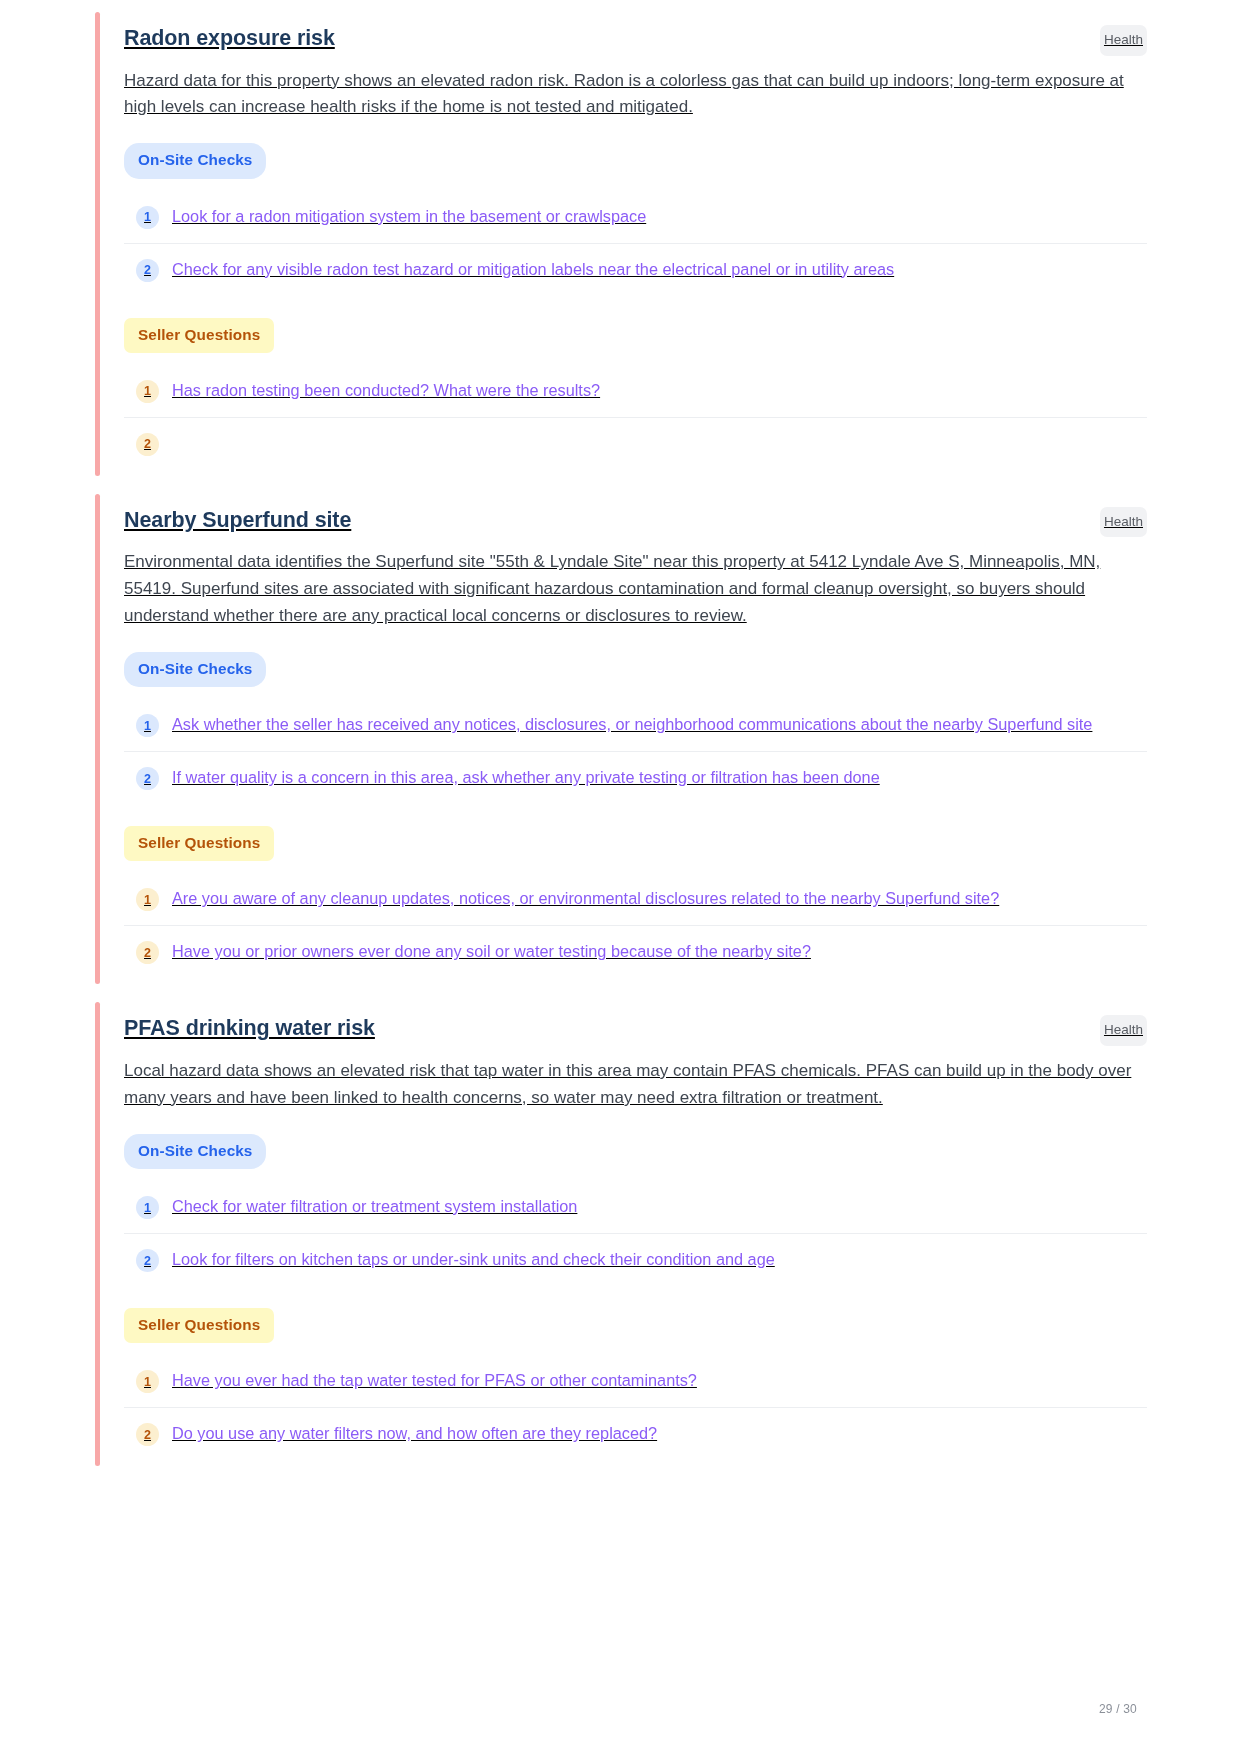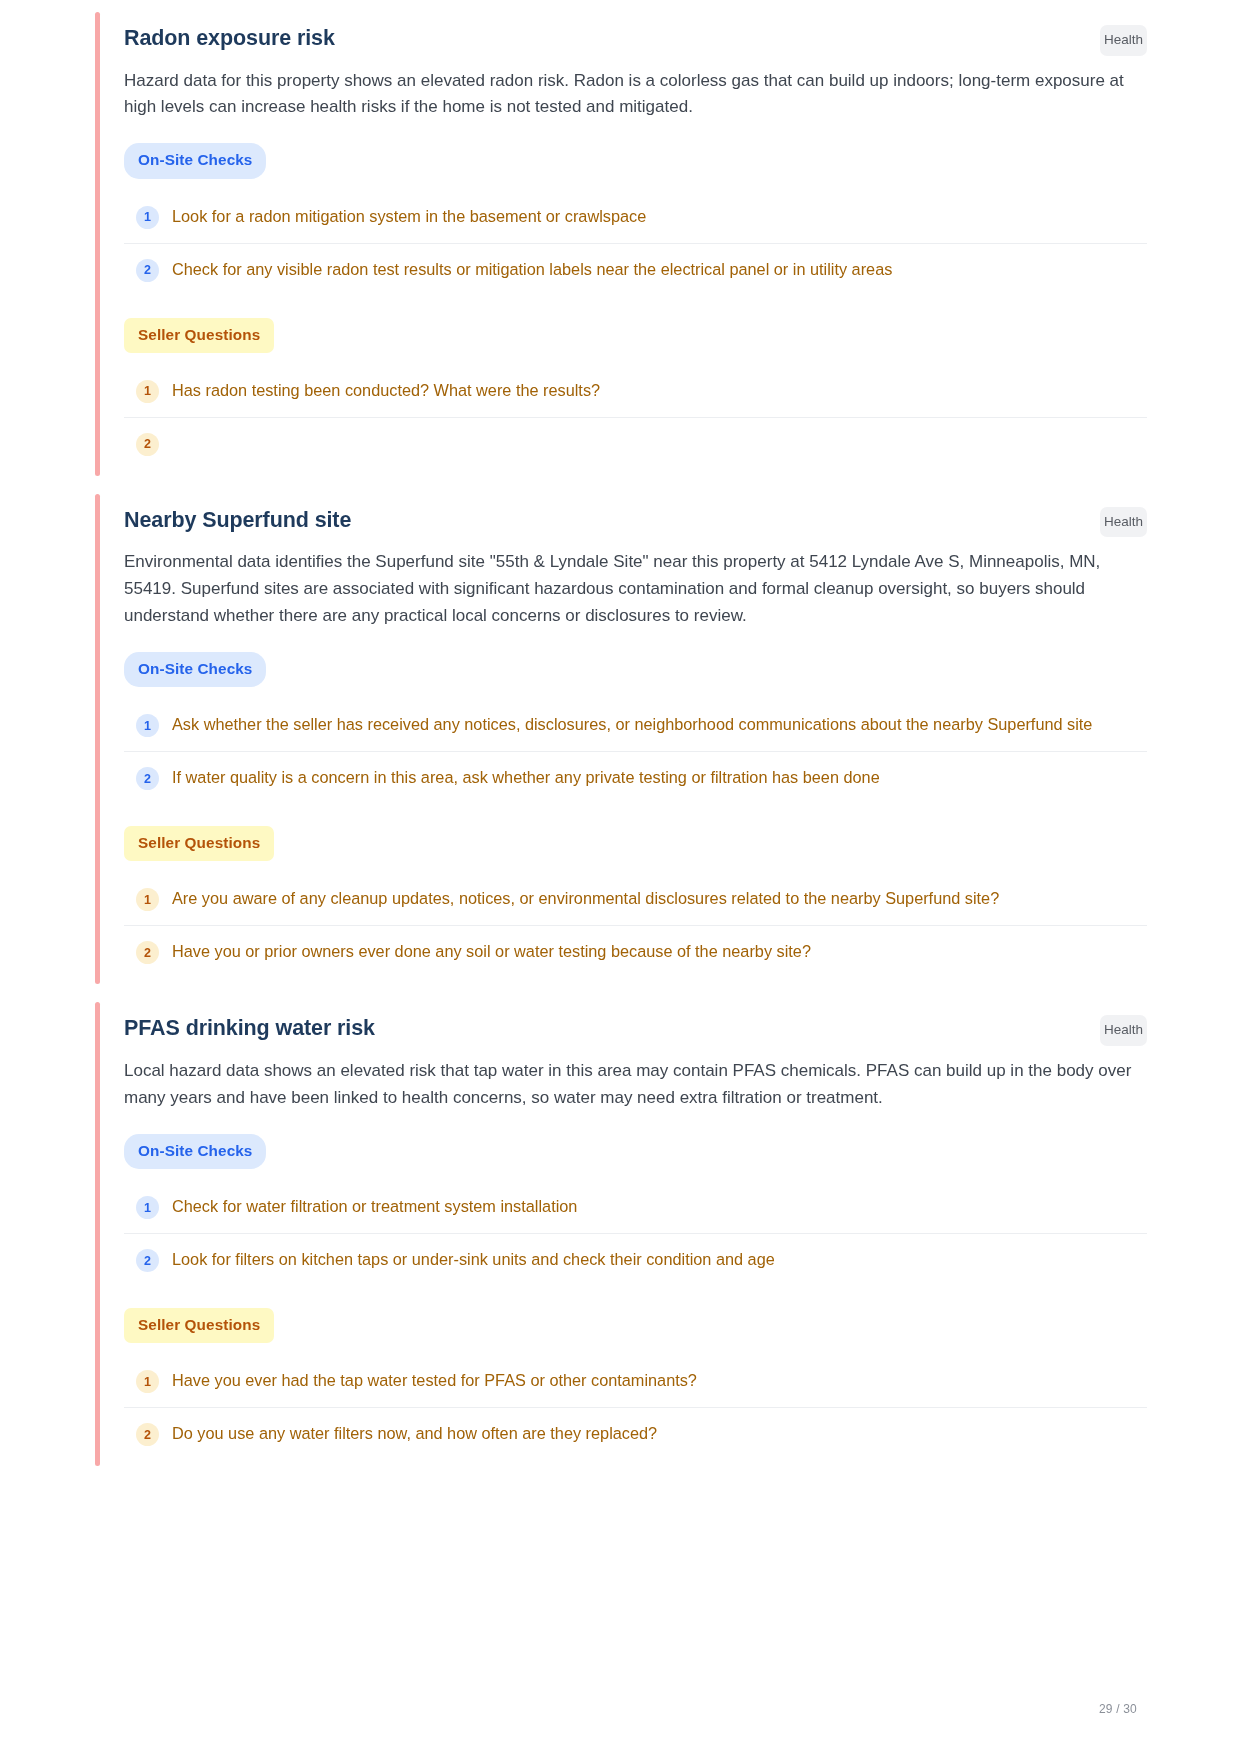--- a/index.html
+++ b/index.html
@@ -25,20 +25,21 @@
   }
 
   
   .section {
     position: relative;
     padding-left: 29px;   
     margin-left: 95px;
     margin-right: 95px;
     margin-bottom: 18px;
     padding-bottom: 6px;
+    text-decoration: underline;
   }
 
   .accent-bar {
     position: absolute;
     left: 0;
     top: 0;
     bottom: 0;
     width: 5px;
     border-radius: 3px;
     background: #f8a8a8;
@@ -141,21 +142,21 @@
   }
 
   .num.amber {
     background: #fcefcf;
     color: #b45309;
   }
 
   .item-text {
     font-size: 16.3px;
     line-height: 1.52;
-    color: #a16207;
+    color: #8b5cf6;
     padding-right: 10px;
   }
 
   
   .page-footer {
     position: absolute;
     right: 105px;
     bottom: 38px;
     font-size: 12px;
     color: #8b9099;
@@ -178,21 +179,21 @@
 
       <div class="group">
         <span class="chip checks">On-Site Checks</span>
         <div class="items">
           <div class="item">
             <span class="num blue">1</span>
             <span class="item-text">Look for a radon mitigation system in the basement or crawlspace</span>
           </div>
           <div class="item">
             <span class="num blue">2</span>
-            <span class="item-text">Check for any visible radon test results or mitigation labels near the electrical panel or in utility areas</span>
+            <span class="item-text">Check for any visible radon test hazard or mitigation labels near the electrical panel or in utility areas</span>
           </div>
         </div>
       </div>
 
       <div class="group">
         <span class="chip questions">Seller Questions</span>
         <div class="items">
           <div class="item">
             <span class="num amber">1</span>
             <span class="item-text">Has radon testing been conducted? What were the results?</span>

